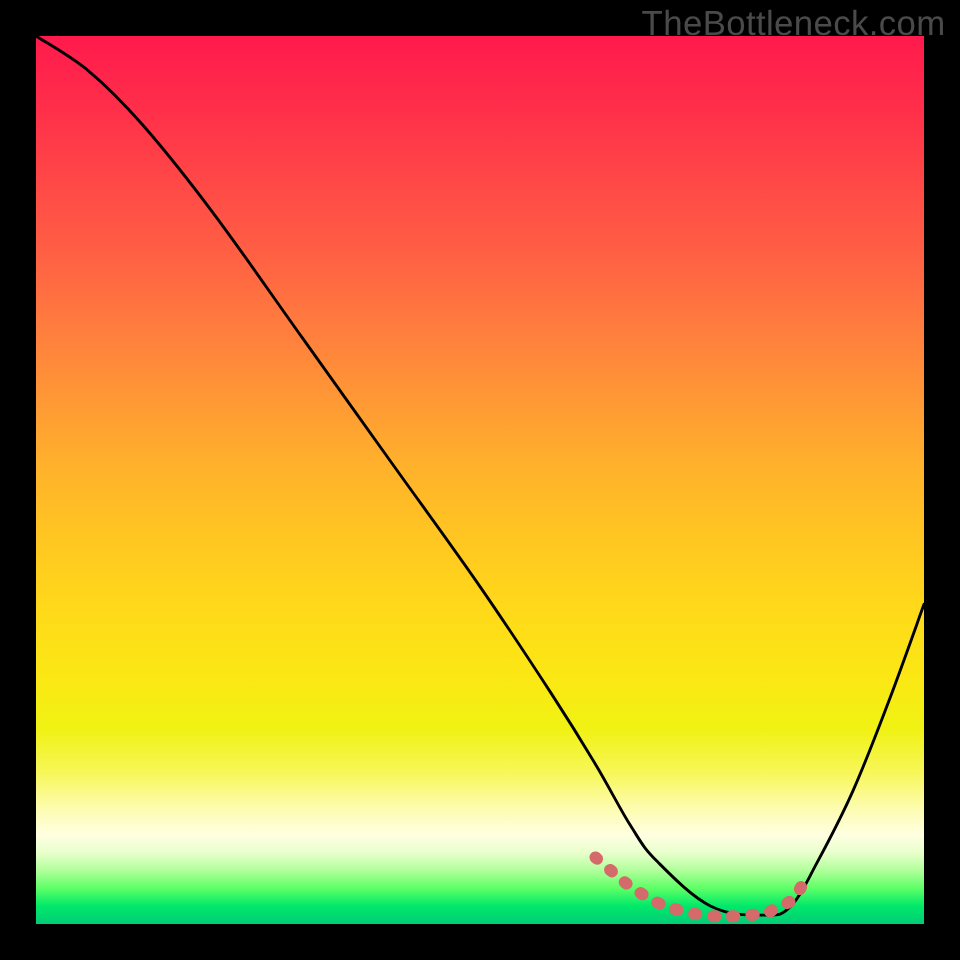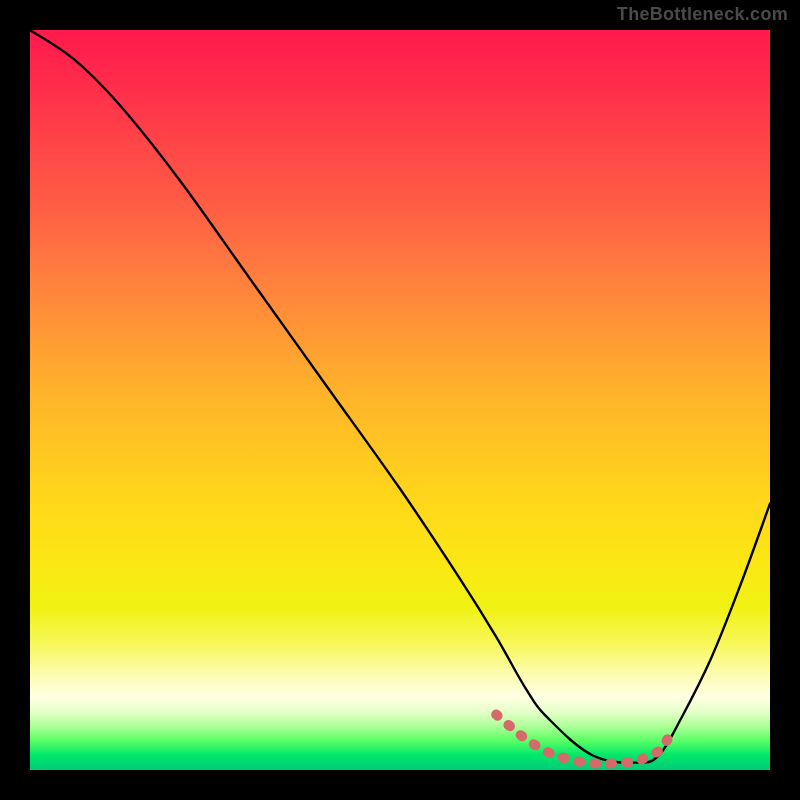--- a/index.html
+++ b/index.html
@@ -15,22 +15,22 @@
     position: relative;
     width: 800px;
     height: 800px;
     background: #000;
   }
   .watermark {
     position: absolute;
     top: 4px;
     right: 12px;
     color: #4a4a4a;
-    font-size: 18px;
-    font-weight: 700;
+    font-size: 29px;
+    font-weight: 400;
     letter-spacing: 0.3px;
     z-index: 10;
   }
   .plot-area {
     position: absolute;
     left: 30px;
     top: 30px;
     width: 740px;
     height: 740px;
     overflow: hidden;

